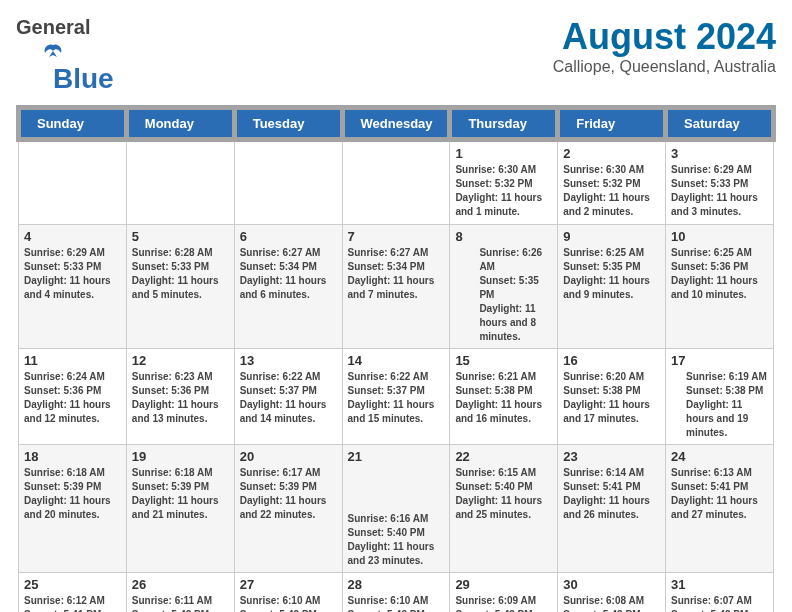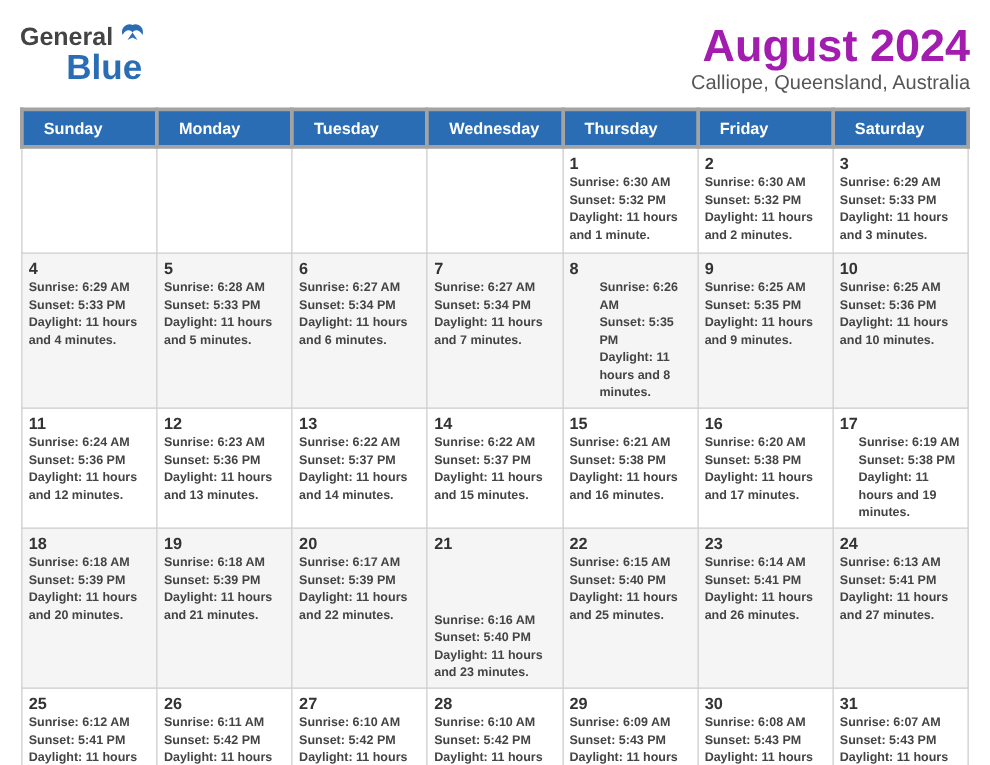--- a/index.html
+++ b/index.html
@@ -20,38 +20,38 @@
       display: flex;
       align-items: center;
       gap: 4px;
     }
     .title-area {
       text-align: right;
     }
     .main-title {
       font-size: 36px;
       font-weight: bold;
-      color: #a21caf;
+      color: #0369a1;
     }
     .subtitle {
       font-size: 16px;
       color: #555;
     }
     table {
       width: 100%;
       border-collapse: collapse;
       table-layout: fixed;
     }
     th {
       background-color: #2a6db5;
       color: #fff;
       padding: 6px 16px;
       text-align: left;
       font-size: 13px;
-      border: 3px solid #a3a3a3;
+      border: 5px solid #a3a3a3;
     }
     td {
       border: 1px solid #ccc;
       vertical-align: top;
       padding: 4px 5px;
       font-size: 10.5px;
       color: #333;
       height: 85px;
       background: #fff;
     }
@@ -73,21 +73,21 @@
     .empty-cell {
       background: #fff;
     }
   </style>
 </head>
 <body>
 
 <div class="header-area">
   <div class="logo">
     <div style="display:flex; flex-direction:column; align-items:flex-start;">
-      <div style="display:flex; align-items:center; gap:2px;">
+      <div style="display:flex; align-items:center; gap:2px;flex-direction:column;">
         <span style="font-size:20px; font-weight:bold; color:#444;">General</span>
         <svg width="28" height="28" viewBox="0 0 28 28">
           <path d="M14 4 C18 2 24 6 22 12 C20 8 16 7 14 10 C12 7 8 8 6 12 C4 6 10 2 14 4Z" fill="#2a6db5"></path>
           <path d="M14 10 L18 16 L14 14 L10 16 Z" fill="#2a6db5"></path>
         </svg>
       </div>
       <span style="font-size:28px; font-weight:bold; color:#2a6db5; margin-top:-6px;margin-left:37px;">Blue</span>
     </div>
   </div>
   <div class="title-area">

